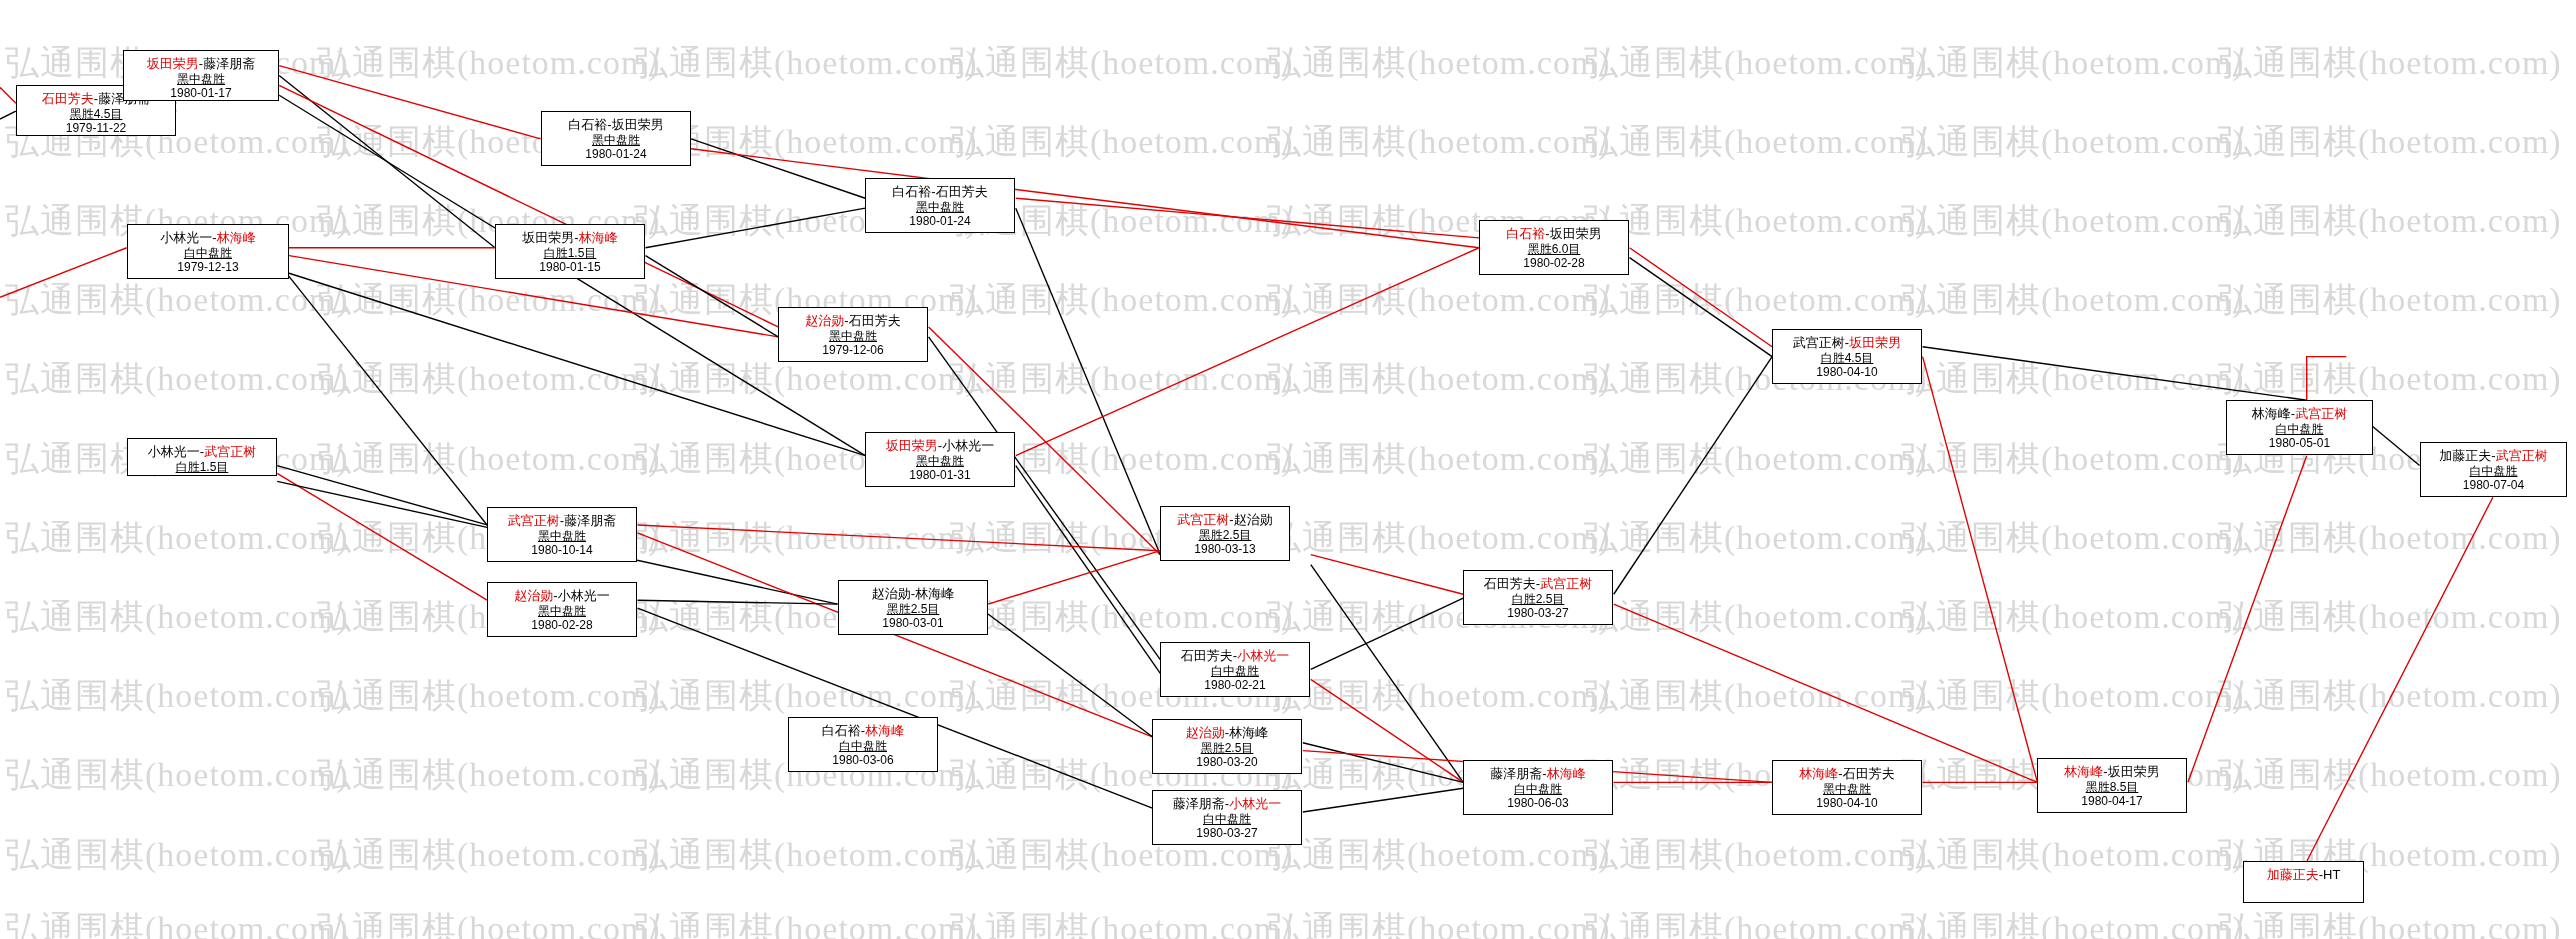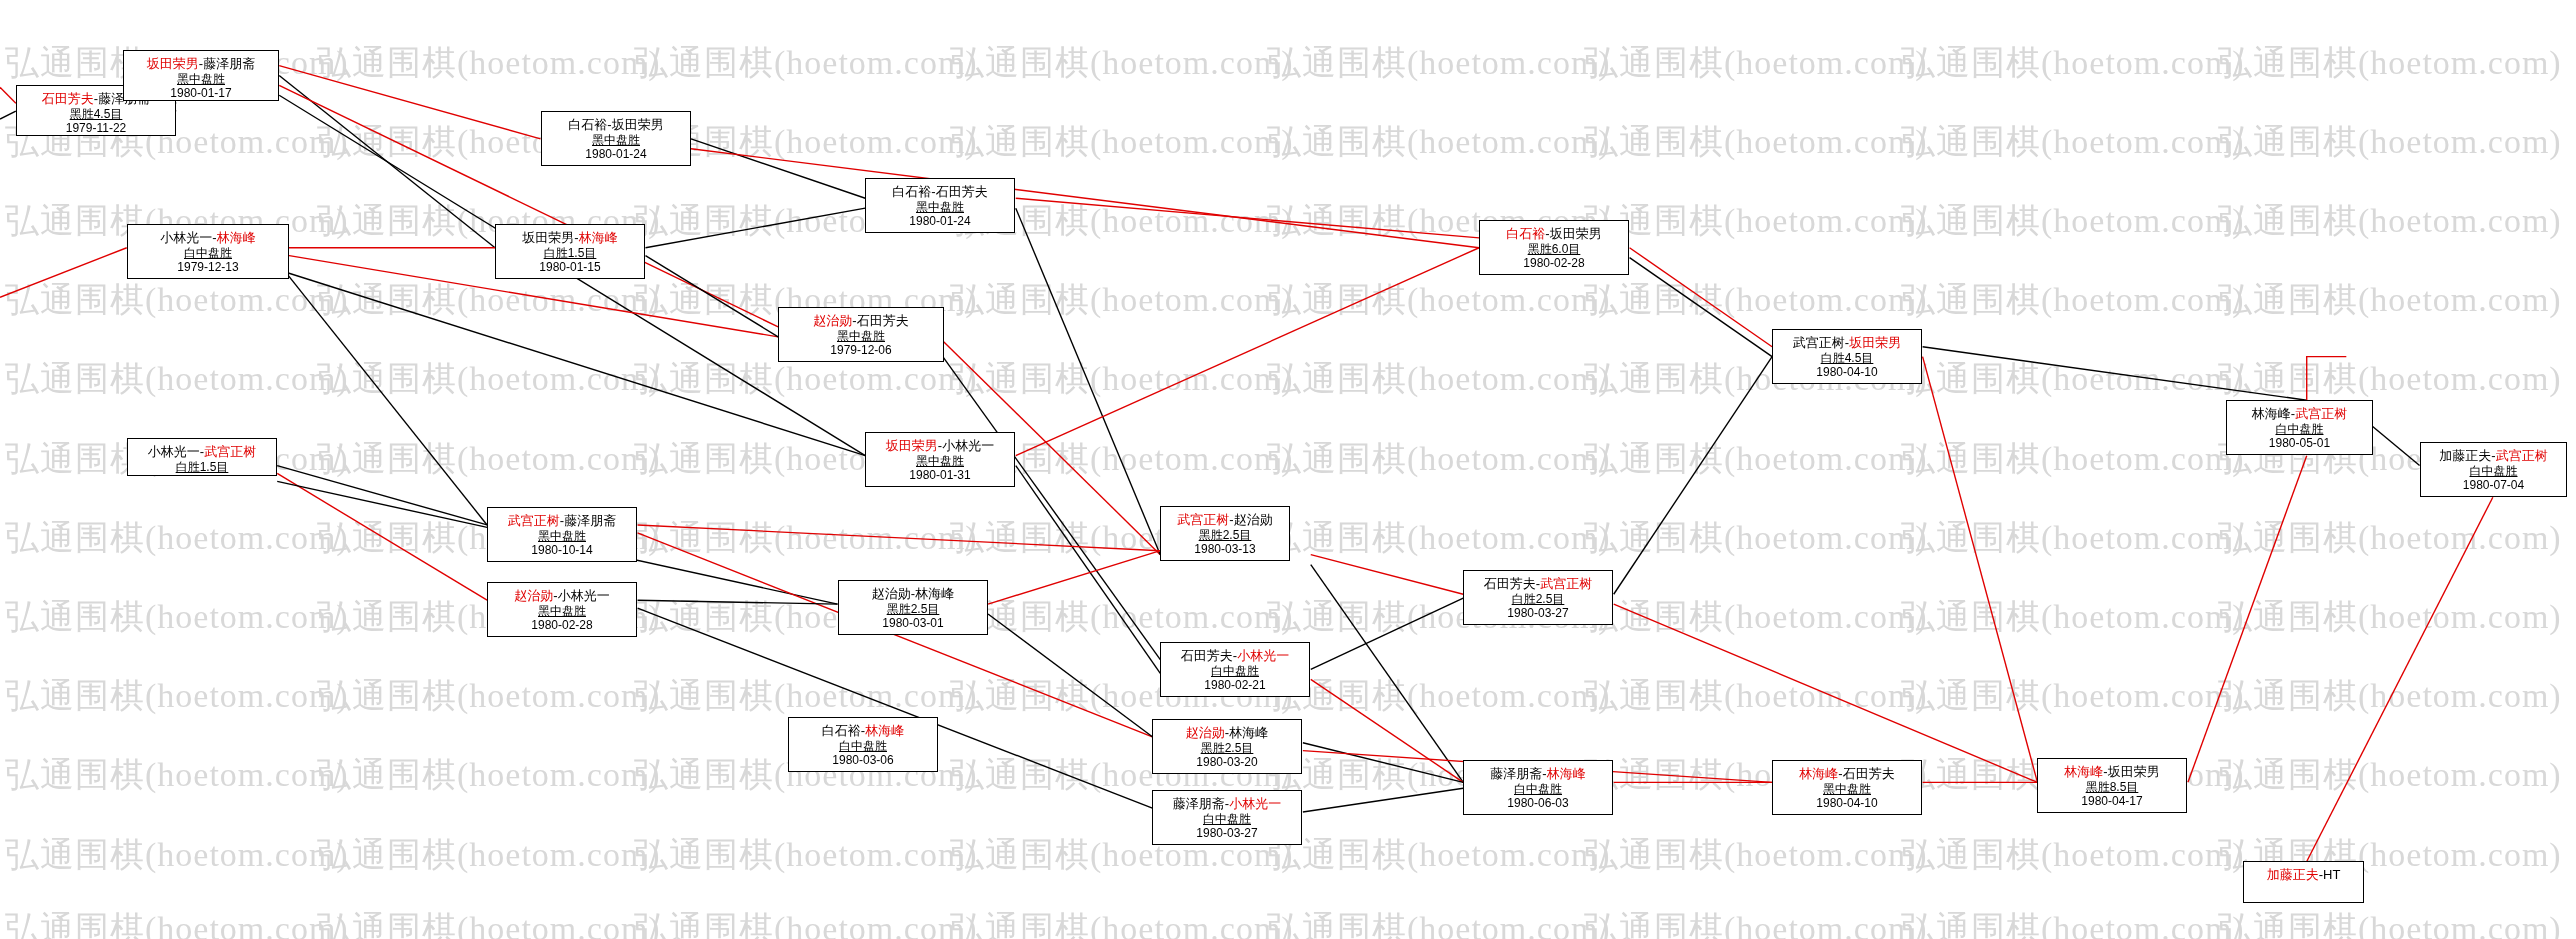--- a/index.html
+++ b/index.html
@@ -237,21 +237,21 @@
     <div class="node" style="left: 495px; top: 224px; width: 150px; height: 55px;">
       <span class="ln title"><span class="black">坂田荣男</span><span class="black">-</span><span class="red">林海峰</span></span>
       <span class="ln res">白胜1.5目</span>
       <span class="ln date">1980-01-15</span>
     </div>
     <div class="node" style="left: 541px; top: 111px; width: 150px; height: 55px;">
       <span class="ln title"><span class="black">白石裕</span><span class="black">-</span><span class="black">坂田荣男</span></span>
       <span class="ln res">黑中盘胜</span>
       <span class="ln date">1980-01-24</span>
     </div>
-    <div class="node" style="left: 778px; top: 307px; width: 166px; height: 55px;">
+    <div class="node" style="left: 778px; top: 307px; width: 150px; height: 55px;">
       <span class="ln title"><span class="red">赵治勋</span><span class="black">-</span><span class="black">石田芳夫</span></span>
       <span class="ln res">黑中盘胜</span>
       <span class="ln date">1979-12-06</span>
     </div>
     <div class="node" style="left: 865px; top: 178px; width: 150px; height: 55px;">
       <span class="ln title"><span class="black">白石裕</span><span class="black">-</span><span class="black">石田芳夫</span></span>
       <span class="ln res">黑中盘胜</span>
       <span class="ln date">1980-01-24</span>
     </div>
     <div class="node" style="left: 865px; top: 432px; width: 150px; height: 55px;">

